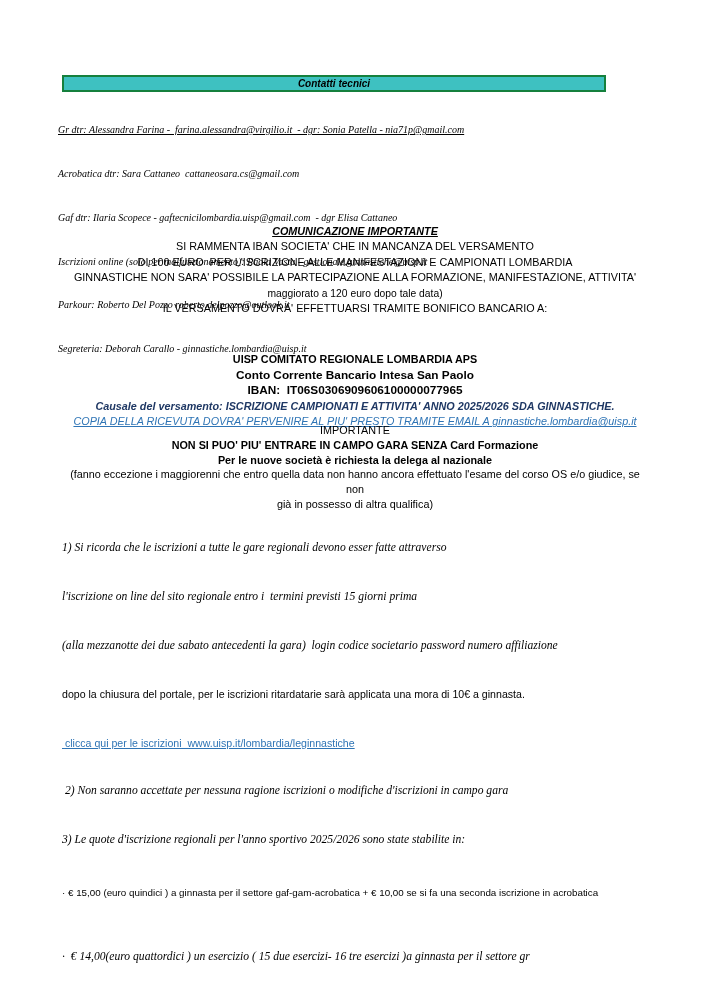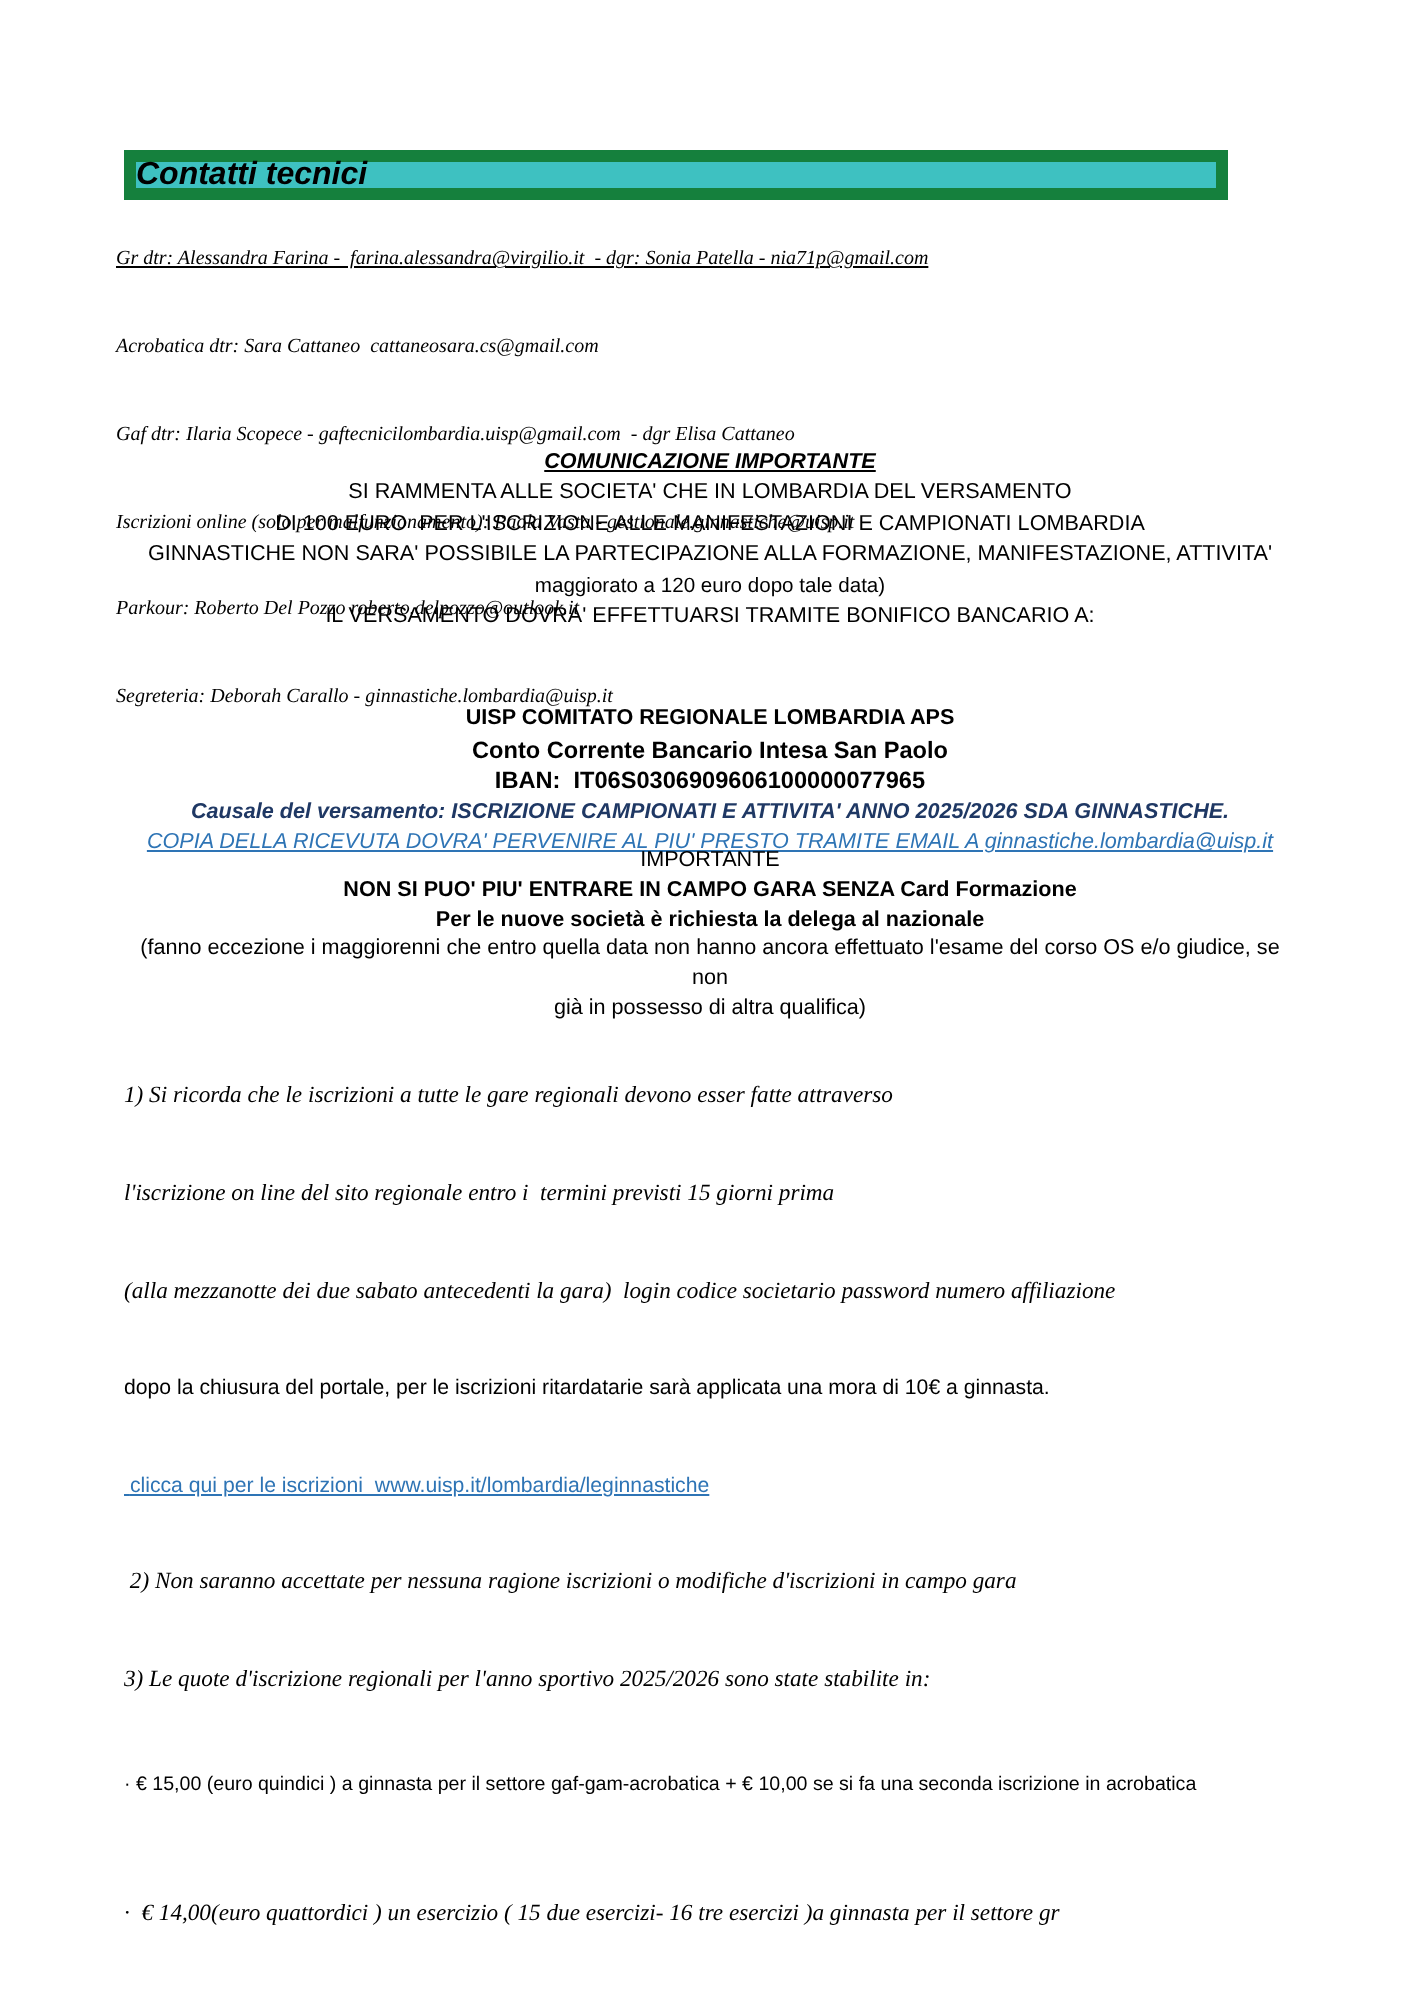--- a/index.html
+++ b/index.html
@@ -3,23 +3,23 @@
 <meta charset="utf-8">
 <style>
   html,body { margin:0; padding:0; background:#ffffff; }
   .page {
     position:relative; width:707px; height:1000px; background:#ffffff;
     color:#000; font-family:"Liberation Serif", serif; overflow:hidden;
   }
   
   .bar {
     position:absolute; left:62px; top:75px; width:540px; height:13px;
-    background:var(--teal,#3EC1C1); border:6px solid #15803d;
-    text-align:left; font-family:"Liberation Sans",sans-serif;
-    font-weight:bold; font-style:italic; font-size:16px; line-height:13px;
+    background:var(--teal,#3EC1C1); border:2px solid #15803d;
+    text-align:center; font-family:"Liberation Sans",sans-serif;
+    font-weight:bold; font-style:italic; font-size:10px; line-height:13px;
   }
   
   .contacts {
     position:absolute; left:58px; top:94px; width:586px;
     font-weight:normal; font-style:italic; font-size:10px; line-height:14.6px;
     white-space:pre-wrap;
   }
   .contacts .u { text-decoration:underline; }
   
   .center-block {
@@ -67,21 +67,21 @@
     <div class="u">Gr dtr: Alessandra Farina -  farina.alessandra@virgilio.it  - dgr: Sonia Patella - nia71p@gmail.com</div>
     <div>Acrobatica dtr: Sara Cattaneo  cattaneosara.cs@gmail.com</div>
     <div>Gaf dtr: Ilaria Scopece - gaftecnicilombardia.uisp@gmail.com  - dgr Elisa Cattaneo</div>
     <div>Iscrizioni online (solo per malfunzionamento): Paola Vasta - gestionale.ginnastiche@uisp.it</div>
     <div>Parkour: Roberto Del Pozzo roberto.delpozzo@outlook.it</div>
     <div>Segreteria: Deborah Carallo - ginnastiche.lombardia@uisp.it</div>
   </div>
 
   <div class="center-block">
     <div class="cb-title">COMUNICAZIONE IMPORTANTE</div>
-    <div>SI RAMMENTA ALLE SOCIETA' CHE IN LOMBARDIA DEL VERSAMENTO</div>
+    <div>SI RAMMENTA IBAN SOCIETA' CHE IN MANCANZA DEL VERSAMENTO</div>
     <div>DI 100 EURO  PER L'ISCRIZIONE ALLE MANIFESTAZIONI E CAMPIONATI LOMBARDIA</div>
     <div>GINNASTICHE NON SARA' POSSIBILE LA PARTECIPAZIONE ALLA FORMAZIONE, MANIFESTAZIONE, ATTIVITA'</div>
     <div class="cb-note">maggiorato a 120 euro dopo tale data)</div>
     <div>IL VERSAMENTO DOVRA' EFFETTUARSI TRAMITE BONIFICO BANCARIO A:</div>
     <div class="cb-bank1">UISP COMITATO REGIONALE LOMBARDIA APS</div>
     <div class="cb-bank2">Conto Corrente Bancario Intesa San Paolo</div>
     <div class="cb-iban">IBAN:  IT06S0306909606100000077965</div>
     <div class="cb-causale">Causale del versamento: ISCRIZIONE CAMPIONATI E ATTIVITA' ANNO 2025/2026 SDA GINNASTICHE.</div>
     <div class="cb-copia">COPIA DELLA RICEVUTA DOVRA' PERVENIRE AL PIU' PRESTO TRAMITE EMAIL A ginnastiche.lombardia@uisp.it</div>
   </div>

